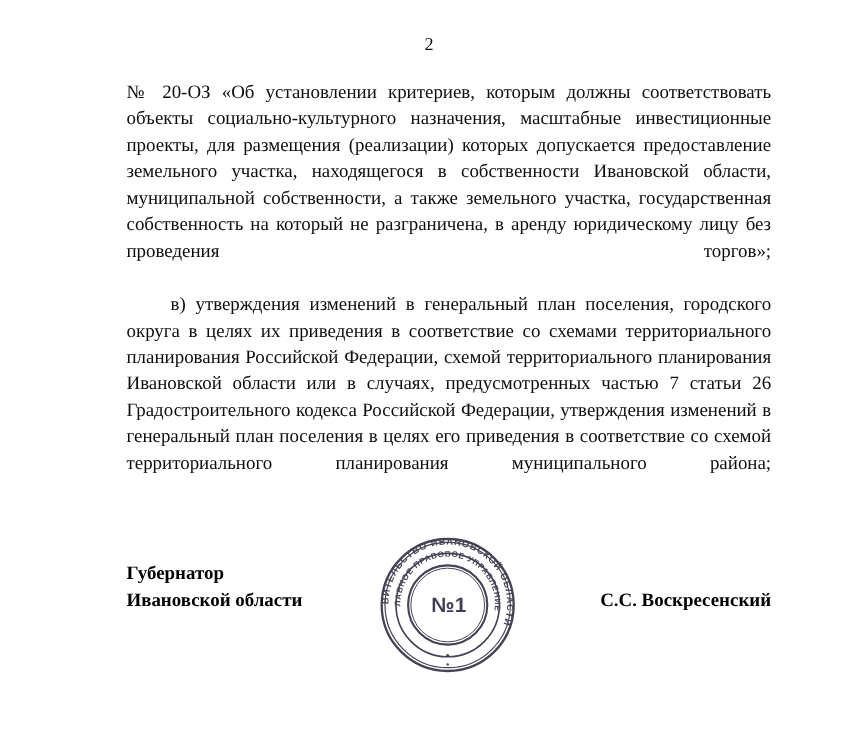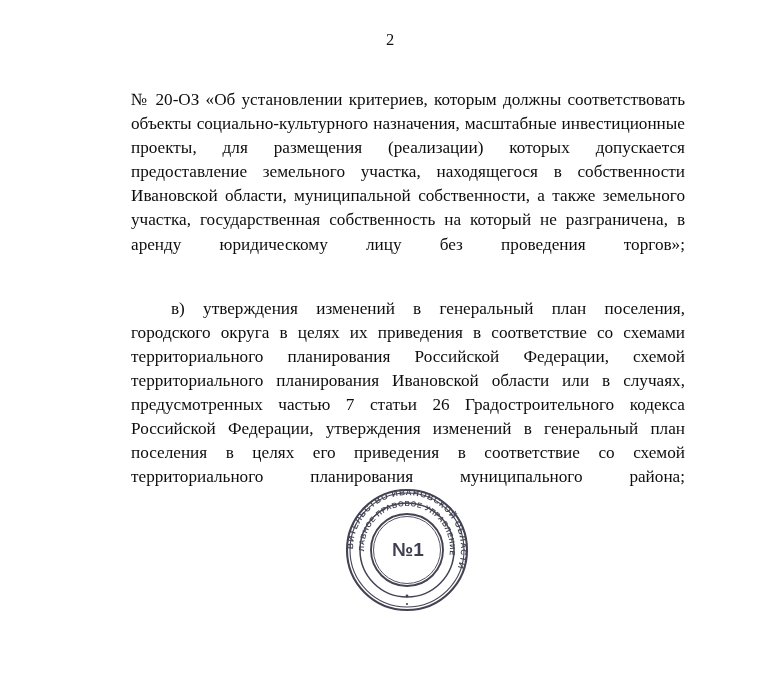--- a/index.html
+++ b/index.html
@@ -32,21 +32,21 @@
 
   
   .body-block {
     position: absolute;
     left: 115px;
     top: 72px;
     width: 586px;
   }
 
   .para {
-    margin: 16px;
+    margin: 0;
     text-align: justify;
     text-justify: inter-word;
     font-size: 17.2px;
     line-height: 24.1px;
     color: #0d0d0d;
     hyphens: none;
   }
 
   .para + .para {
     margin-top: 0;
@@ -130,20 +130,25 @@
 
 <div class="page">
 
   <div class="page-number">2</div>
 
   <div class="body-block">
     <p class="para">№ 20-ОЗ «Об установлении критериев, которым должны соответствовать объекты социально-культурного назначения, масштабные инвестиционные проекты, для размещения (реализации) которых допускается предоставление земельного участка, находящегося в собственности Ивановской области, муниципальной собственности, а также земельного участка, государственная собственность на который не разграничена, в аренду юридическому лицу без проведения торгов»;</p>
     <p class="para indent">в) утверждения изменений в генеральный план поселения, городского округа в целях их приведения в соответствие со схемами территориального планирования Российской Федерации, схемой территориального планирования Ивановской области или в случаях, предусмотренных частью 7 статьи 26 Градостроительного кодекса Российской Федерации, утверждения изменений в генеральный план поселения в целях его приведения в соответствие со схемой территориального планирования муниципального района;</p>
   </div>
 
+  <div class="signature-row">
+    <div class="sig-left">Губернатор
+Ивановской области</div>
+    <div class="sig-right">С.С. Воскресенский</div>
+  </div>
 
   <div class="stamp">
     <svg viewBox="0 0 130 132" xmlns="http://www.w3.org/2000/svg">
       <defs>
         <path id="outerArc" d="M 65 65 m -54 0 a 54 54 0 1 1 108 0 a 54 54 0 1 1 -108 0" fill="none"></path>
         <path id="innerArc" d="M 65 65 m -43 0 a 43 43 0 1 1 86 0 a 43 43 0 1 1 -86 0" fill="none"></path>
       </defs>
 
       <circle cx="65" cy="66" r="60" fill="none" stroke="#1a1a2e" stroke-width="2.1"></circle>
       <circle cx="65" cy="66" r="57" fill="none" stroke="#1a1a2e" stroke-width="1.1"></circle>

